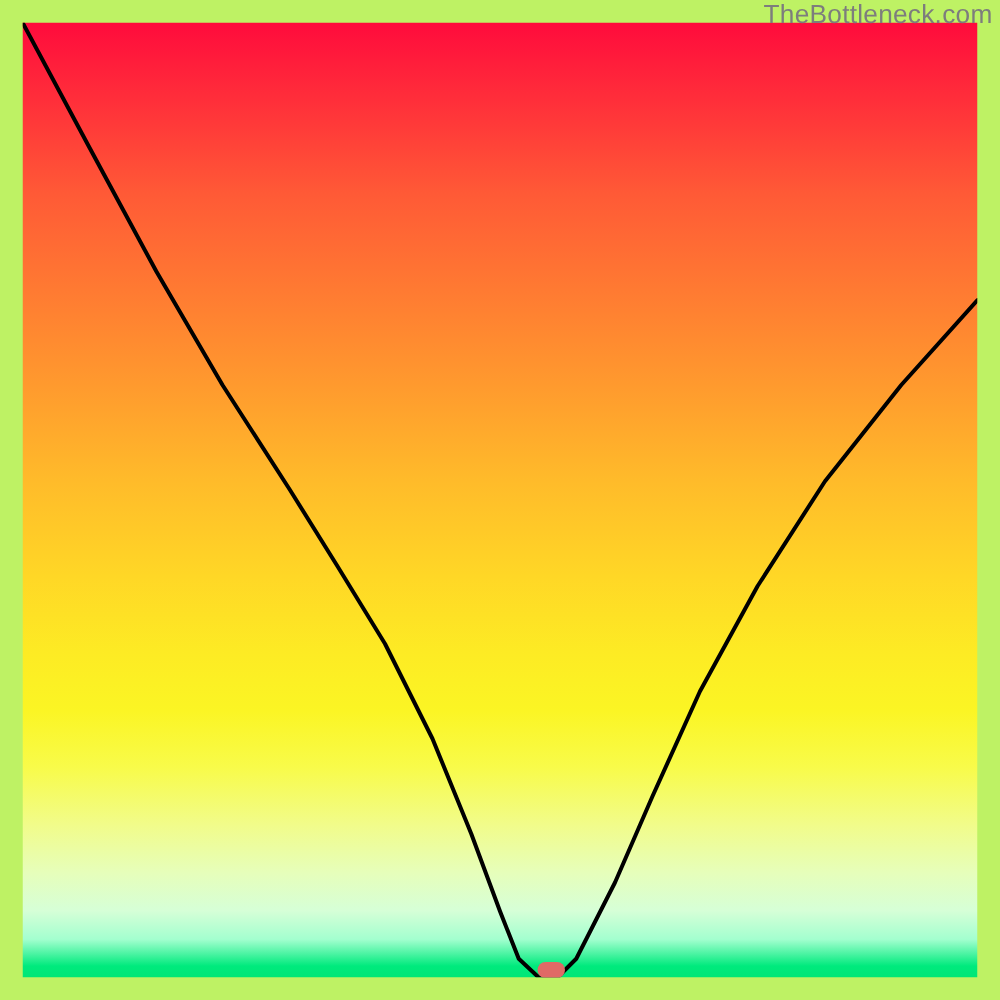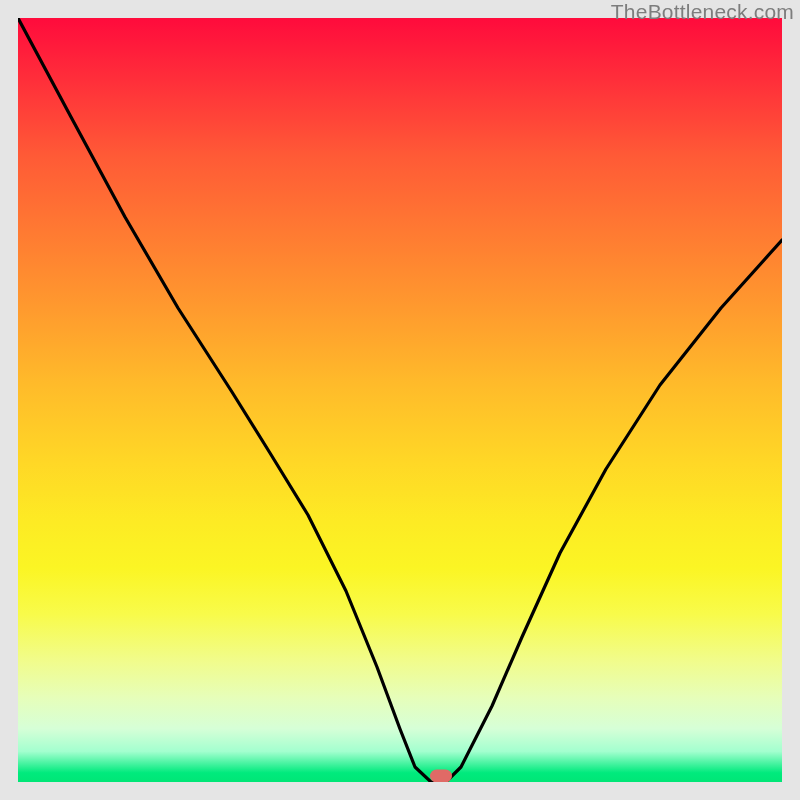--- a/index.html
+++ b/index.html
@@ -7,21 +7,21 @@
     padding: 0;
     width: 800px;
     height: 800px;
     background: #000;
     overflow: hidden;
   }
   .frame {
     position: relative;
     width: 800px;
     height: 800px;
-    background: #e5e5e5;
+    background: #bef264;
   }
   .plot-area {
     position: absolute;
     left: 18px;
     top: 18px;
     width: 764px;
     height: 764px;
     overflow: hidden;
   }
   .gradient-bg {

